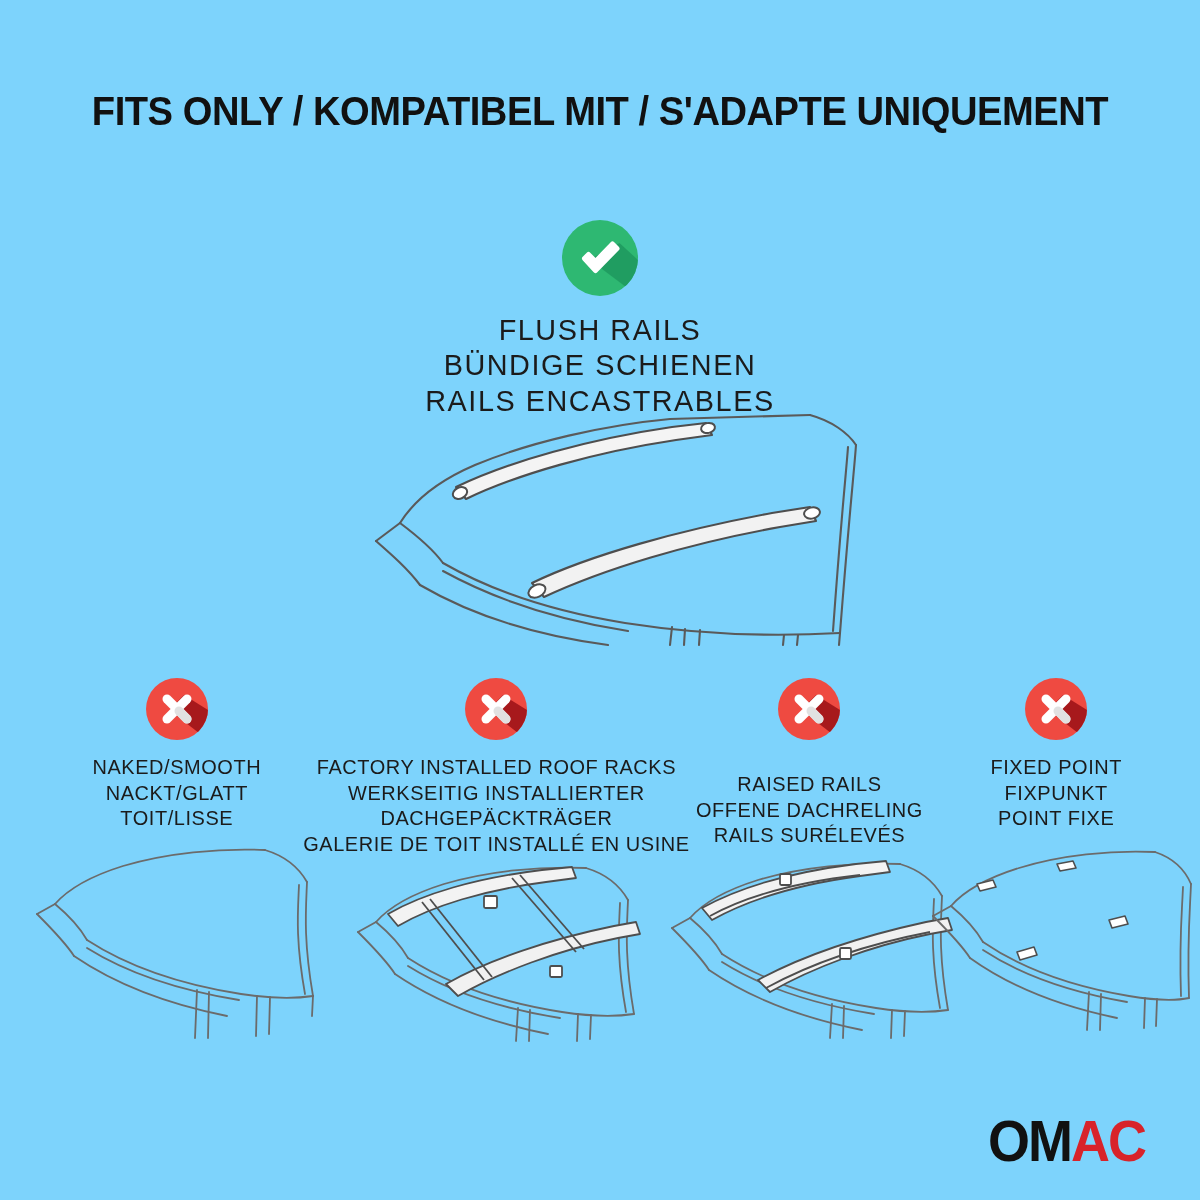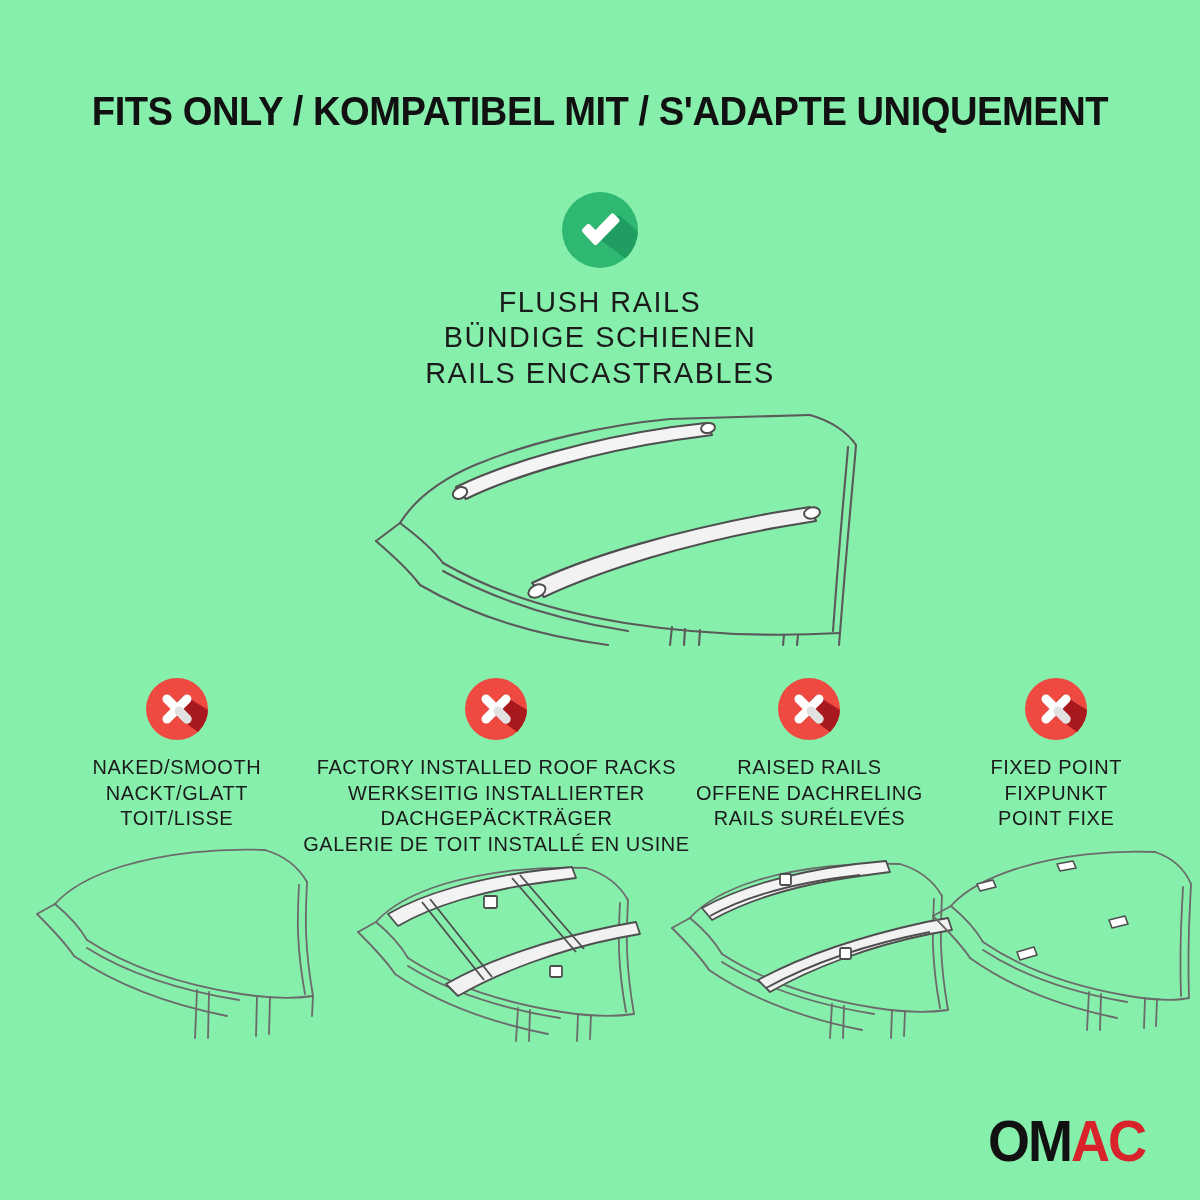--- a/index.html
+++ b/index.html
@@ -5,21 +5,21 @@
   * { box-sizing: border-box; margin: 0; padding: 0; }
   html, body {
     width: 1200px; height: 1200px;
     background: #ffffff;
     font-family: "Liberation Sans", sans-serif;
     overflow: hidden;
   }
   .page {
     position: relative;
     width: 1200px; height: 1200px;
-    background: #86efac;
+    background: #7dd3fc;
   }
 
   
   .title {
     position: absolute;
     left: 0; right: 0;
     top: 88px;
     text-align: center;
     font-family: "Liberation Sans", sans-serif;
     font-weight: bold;
@@ -27,21 +27,21 @@
     letter-spacing: -0.5px;
     color: #111111;
     transform: scaleX(0.93);
     white-space: nowrap;
   }
 
   
   .hero {
     position: absolute;
     left: 0; right: 0;
-    top: 192px;
+    top: 220px;
     display: flex;
     flex-direction: column;
     align-items: center;
   }
   .icon-badge {
     width: 76px; height: 76px;
     position: relative;
   }
   .hero-label {
     margin-top: 16px;
@@ -91,21 +91,21 @@
   }
   .col-illustration {
     position: absolute;
     left: 50%;
     transform: translateX(-50%);
   }
 
   
   .col-0 { left: 173px; margin-left: -173px; width: 346px; }
   .col-1 { left: 492px; margin-left: -200px; width: 400px; justify-content: center; }
-  .col-2 { left: 805px; margin-left: -175px; width: 350px; }
+  .col-2 { left: 805px; margin-left: -175px; width: 350px; gap: 17px; }
   .col-3 { left: 1052px; margin-left: -125px; width: 250px; }
 
   
   .logo {
     position: absolute;
     right: 55px;
     bottom: 32px;
     font-weight: bold;
     font-size: 54px;
     letter-spacing: -2px;

